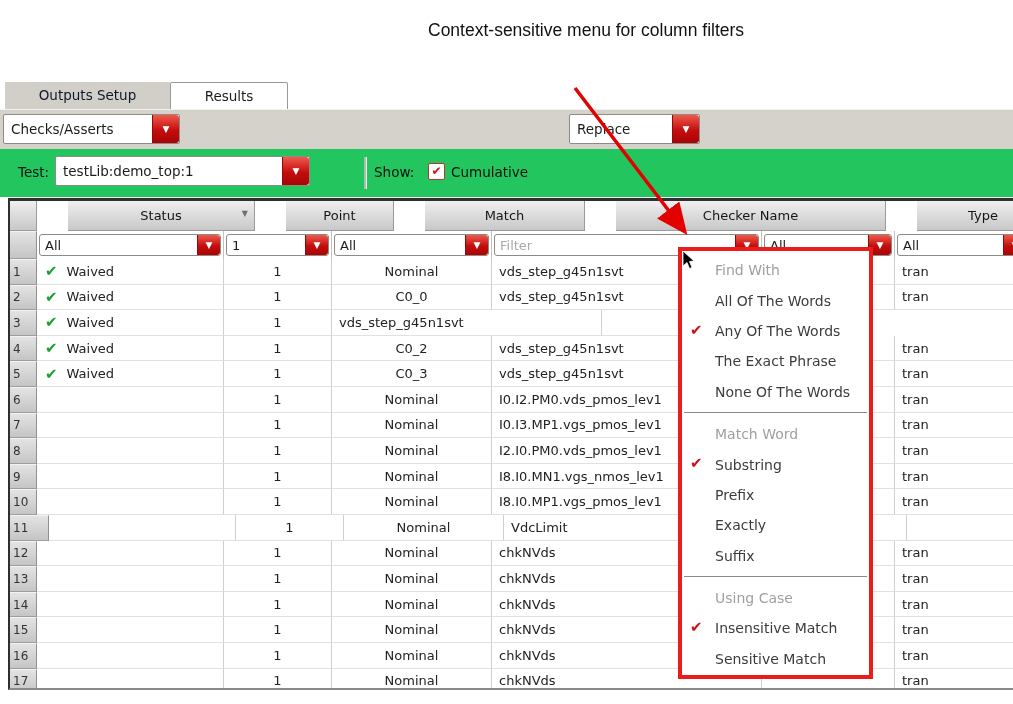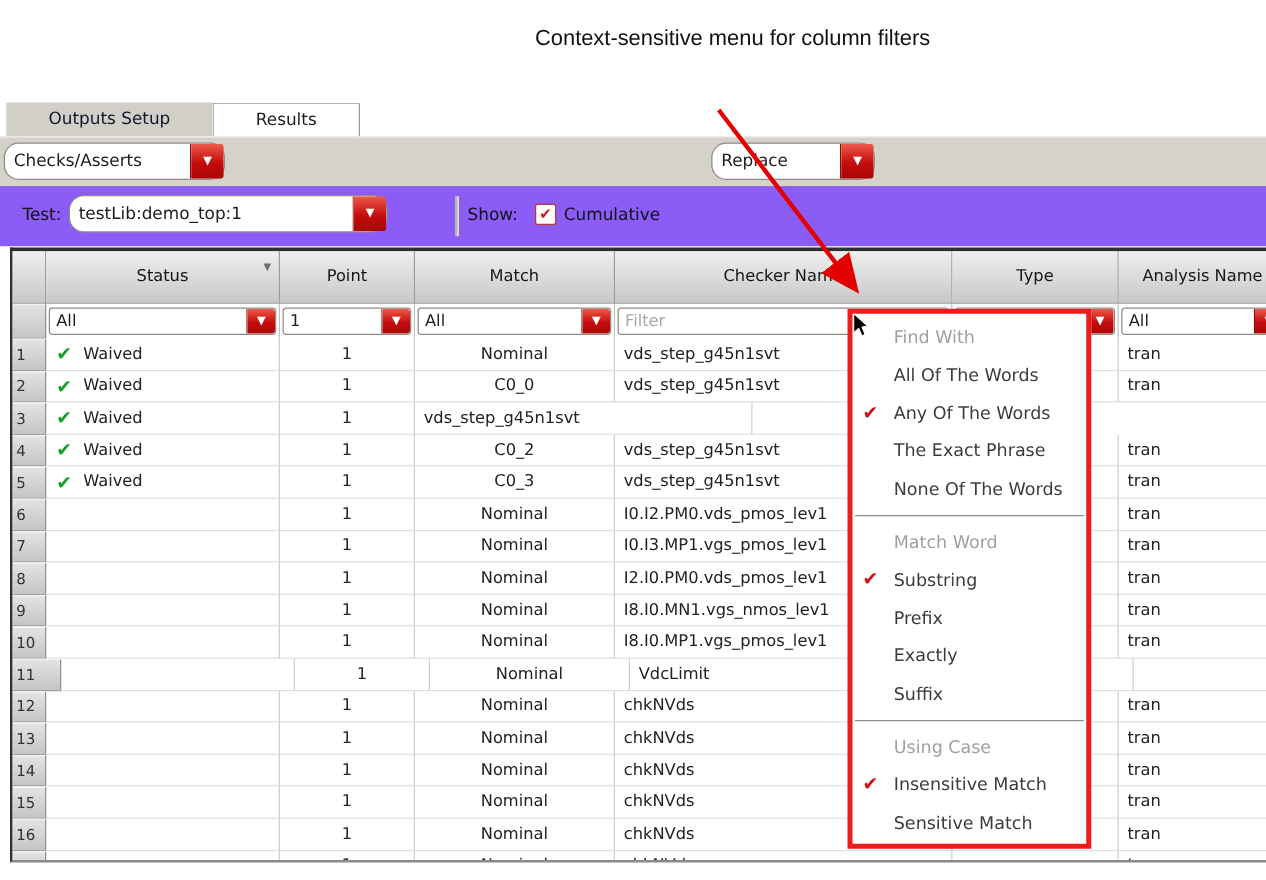--- a/index.html
+++ b/index.html
@@ -13,52 +13,52 @@
 
   
   .tab{position:absolute;top:82px;height:27px;line-height:27px;text-align:center;font-size:13.5px;}
   #tab-outputs{left:5px;width:165px;background:#d2cfc8;border-bottom:1px solid #a8a49c;color:#0f172a;}
   #tab-results{left:170px;width:116px;background:#fff;border:1px solid #9a9a94;border-bottom:none;
                border-radius:2px 2px 0 0;}
 
   
   #toolbar{position:absolute;left:0;top:109px;width:1013px;height:39px;background:#d5d2cb;
            border-top:1px solid #f4f2ee;border-bottom:1px solid #9c9a94;}
-  .combo{position:absolute;height:30px;background:#fff;border:1px solid #8e8b85;border-radius:12px;
+  .combo{position:absolute;height:30px;background:#fff;border:1px solid #8e8b85;border-radius:2px;
          display:flex;align-items:center;box-sizing:border-box;}
   .combo .cval{flex:1;padding-left:7px;font-size:13.5px;white-space:nowrap;overflow:hidden;}
   .redbtn{width:26px;height:100%;background:linear-gradient(#ef5a4a,#c40d0d 55%,#a80505);
           border-left:1px solid #8e0b0b;border-radius:0 3px 3px 0;display:flex;align-items:center;
           justify-content:center;color:#fff;font-size:9px;}
   .tbicon{position:absolute;top:112px;width:32px;height:33px;display:flex;align-items:center;justify-content:center;}
   .circle-icon{width:27px;height:27px;border-radius:50%;display:flex;align-items:center;justify-content:center;
                font-size:15px;font-weight:bold;}
   .sep{position:absolute;top:113px;width:1px;height:31px;background:#a09d96;border-right:1px solid #efede9;}
   .disabled-combo{position:absolute;left:352px;top:116px;width:96px;height:25px;background:#cdcac3;
                   border:1px solid #b2afa8;border-radius:3px;display:flex;align-items:center;justify-content:flex-end;
                   color:#8a8781;font-size:9px;padding-right:6px;box-sizing:border-box;}
   .gray{color:#b3b0a9;}
 
   
-  #test-row{position:absolute;left:0;top:149px;width:1013px;height:48px;background:#8b5cf6;}
+  #test-row{position:absolute;left:0;top:149px;width:1013px;height:48px;background:#22c55e;}
   .lbl{font-size:13.5px;color:#111;}
   #green-check-btn{position:absolute;left:322px;top:156px;width:35px;height:33px;background:#dbd7d0;
                    border:1px solid #a6a39c;border-radius:5px;display:flex;align-items:center;justify-content:center;}
   .checkbox{display:inline-block;width:15px;height:15px;background:#fff;border:1px solid #b33;
             border-radius:2px;text-align:center;line-height:14px;font-size:12px;font-weight:bold;color:#cf1212;
             vertical-align:-3px;}
   #scope-field{position:absolute;left:545px;top:155px;width:462px;height:32px;background:#fff;
                border:1px solid #8e8b85;border-radius:4px;box-sizing:border-box;
                display:flex;align-items:center;padding-left:9px;font-size:13.5px;}
 
   
   #table{position:absolute;left:8px;top:198px;width:1005px;height:492px;background:#fff;
          border-top:3px solid #2f2f2f;border-left:2px solid #2f2f2f;border-bottom:2px solid #8a8a8a;
          box-sizing:border-box;overflow:hidden;}
-  #thead{display:flex;height:42px;}
+  #thead{display:flex;height:30px;gap:31px;}
   .hcell{position:relative;display:flex;align-items:center;justify-content:center;box-sizing:border-box;
          background:linear-gradient(#efefef,#c8c8c8);border-right:1px solid #9b9b9b;border-bottom:1px solid #9b9b9b;
          font-size:13px;color:#161616;flex:none;overflow:hidden;}
   .sortmark{position:absolute;right:6px;top:8px;font-size:8px;color:#6f6f6f;}
   #tfilter{display:flex;height:28px;}
   .fcell{position:relative;box-sizing:border-box;border-right:1px solid #c2c2c2;flex:none;
          display:flex;align-items:center;padding:2px;}
   .fcombo{flex:1;height:22px;background:#fff;border:1px solid #8e8b85;border-radius:3px;
           display:flex;align-items:center;box-sizing:border-box;overflow:hidden;}
   .fcombo .cval{flex:1;padding-left:5px;font-size:13px;white-space:nowrap;}

